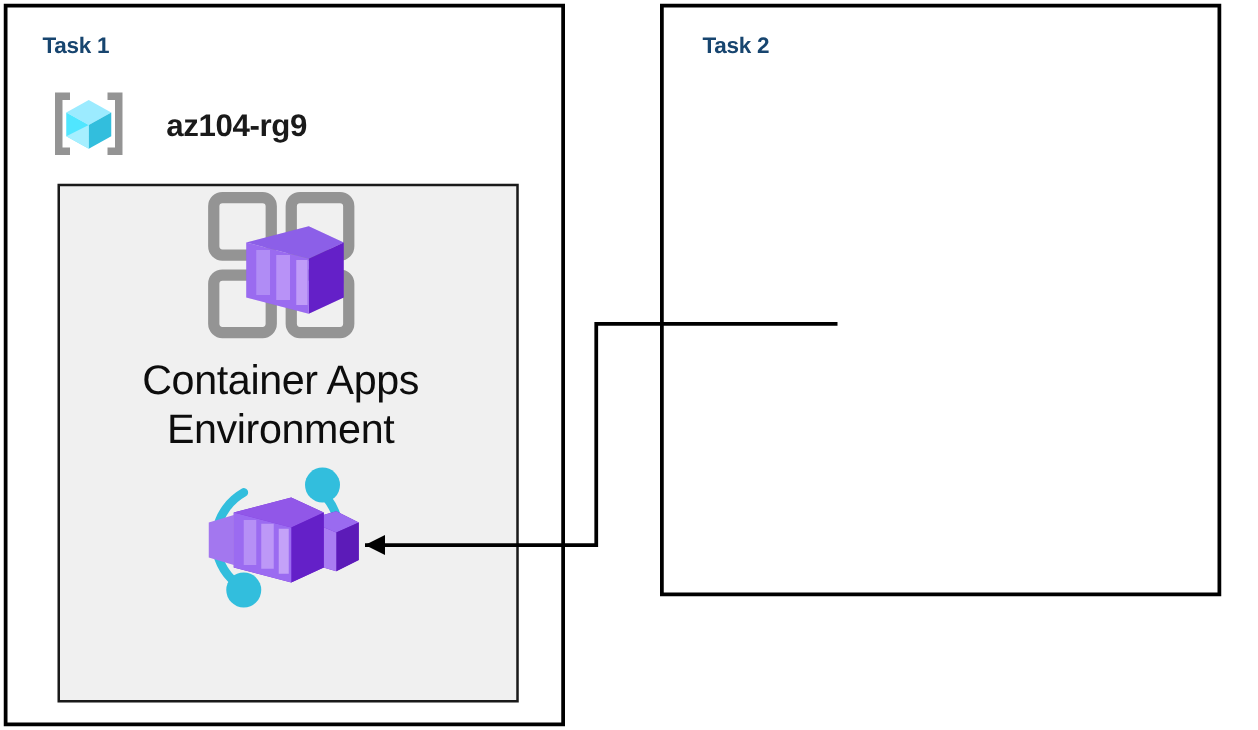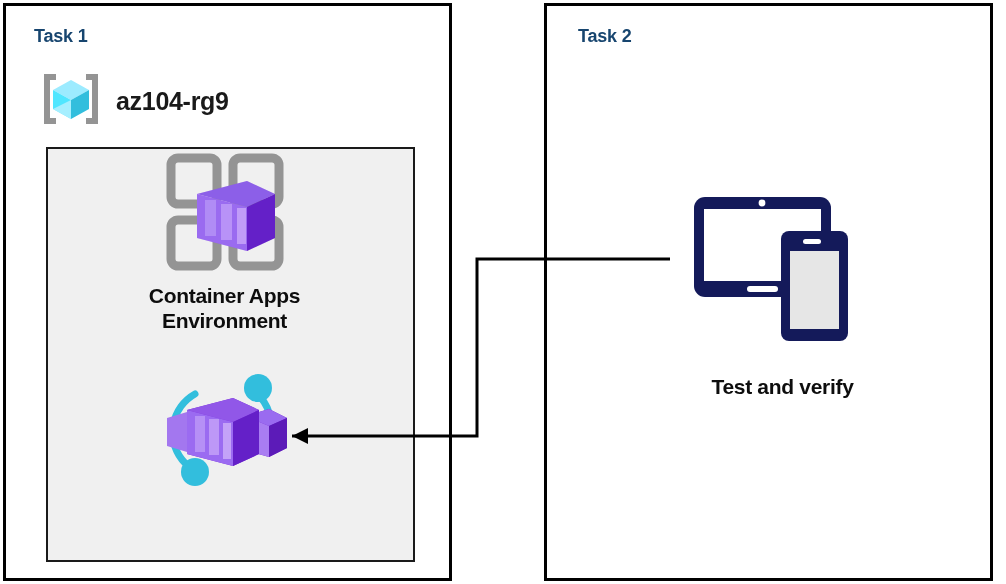--- a/index.html
+++ b/index.html
@@ -21,41 +21,41 @@
     height: 584px;
     background: #ffffff;
   }
   .panel {
     position: absolute;
     box-sizing: border-box;
     border: 3px solid #000000;
     background: #ffffff;
   }
   #task1-panel { left: 3px;   top: 3px; width: 449px; height: 578px; }
-  #task2-panel { left: 544px; top: 3px; width: 449px; height: 578px; }
+  #task2-panel { left: 528px; top: 3px; width: 449px; height: 474px; }
 
   .panel-title {
     position: absolute;
     color: #17456f;
     font-size: 18px;
     font-weight: bold;
     letter-spacing: -0.2px;
     white-space: nowrap;
   }
   #task1-title { left: 28px;  top: 20px; }
   #task2-title { left: 31px;  top: 20px; }
 
   
   #rg-row {
     position: absolute;
     left: 34px;
     top: 62px;
     display: flex;
     align-items: center;
-    gap: 14px;
+    gap: 31px;
   }
   #rg-label {
     color: #1a1a1a;
     font-size: 25px;
     font-weight: bold;
     letter-spacing: -0.3px;
     white-space: nowrap;
   }
 
   
@@ -69,22 +69,22 @@
 
   
   .fig {
     position: absolute;
     display: flex;
     flex-direction: column;
     align-items: center;
   }
   .fig-caption {
     color: #0d0d0d;
-    font-size: 21px;
-    font-weight: bold;
+    font-size: 33px;
+    font-weight: normal;
     line-height: 1.18;
     text-align: center;
     letter-spacing: -0.3px;
     white-space: pre-line;
   }
   #cae-fig { left: 40px; top: 150px; width: 369px; }
   #cae-fig .fig-caption { margin-top: 6px; }
   #capp-fig { left: 40px; top: 368px; width: 369px; }
   #capp-fig .fig-caption { margin-top: 4px; }
 
@@ -188,37 +188,19 @@
         <rect x="74" y="55" width="8" height="36" fill="#c4a2f8"></rect>
       </svg>
     </span>
   </div>
 
   <div class="panel" id="task2-panel">
     <div class="panel-title" id="task2-title">Task 2</div>
 
   </div>
 
-  <div class="fig" id="tv-fig">
-    <div id="tv-icon-plate">
-      <span>
-        <svg width="185" height="155" viewBox="0 0 185 155" aria-hidden="true">
-
-          <rect x="4" y="10" width="137" height="100" rx="11" fill="#141a5a"></rect>
-          <rect x="14" y="22" width="117" height="72" fill="#ffffff"></rect>
-          <circle cx="72" cy="16" r="3.4" fill="#ffffff"></circle>
-          <rect x="57" y="99" width="31" height="6" rx="3" fill="#ffffff"></rect>
-
-          <rect x="91" y="44" width="67" height="110" rx="8" fill="#141a5a"></rect>
-          <rect x="100" y="64" width="49" height="78" fill="#e6e6e6"></rect>
-          <rect x="113" y="52" width="18" height="5" rx="2.5" fill="#ffffff"></rect>
-        </svg>
-      </span>
-    </div>
-    <div class="fig-caption">Test and verify</div>
-  </div>
 
   <svg id="connector" viewBox="0 0 420 210" aria-hidden="true">
     <polyline points="400,14 207,14 207,191 22,191" fill="none" stroke="#000000" stroke-width="3"></polyline>
     <polygon points="22,191 38,183 38,199" fill="#000000"></polygon>
   </svg>
 
 </div>
 
 </body></html>

